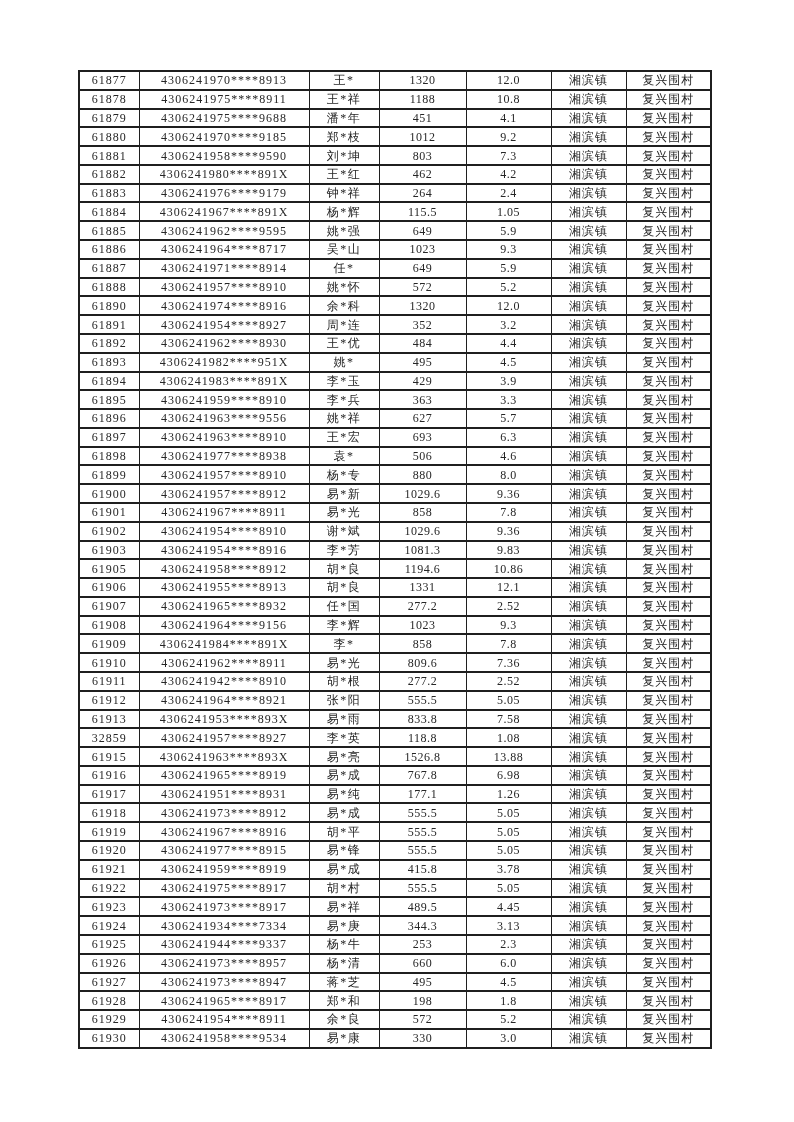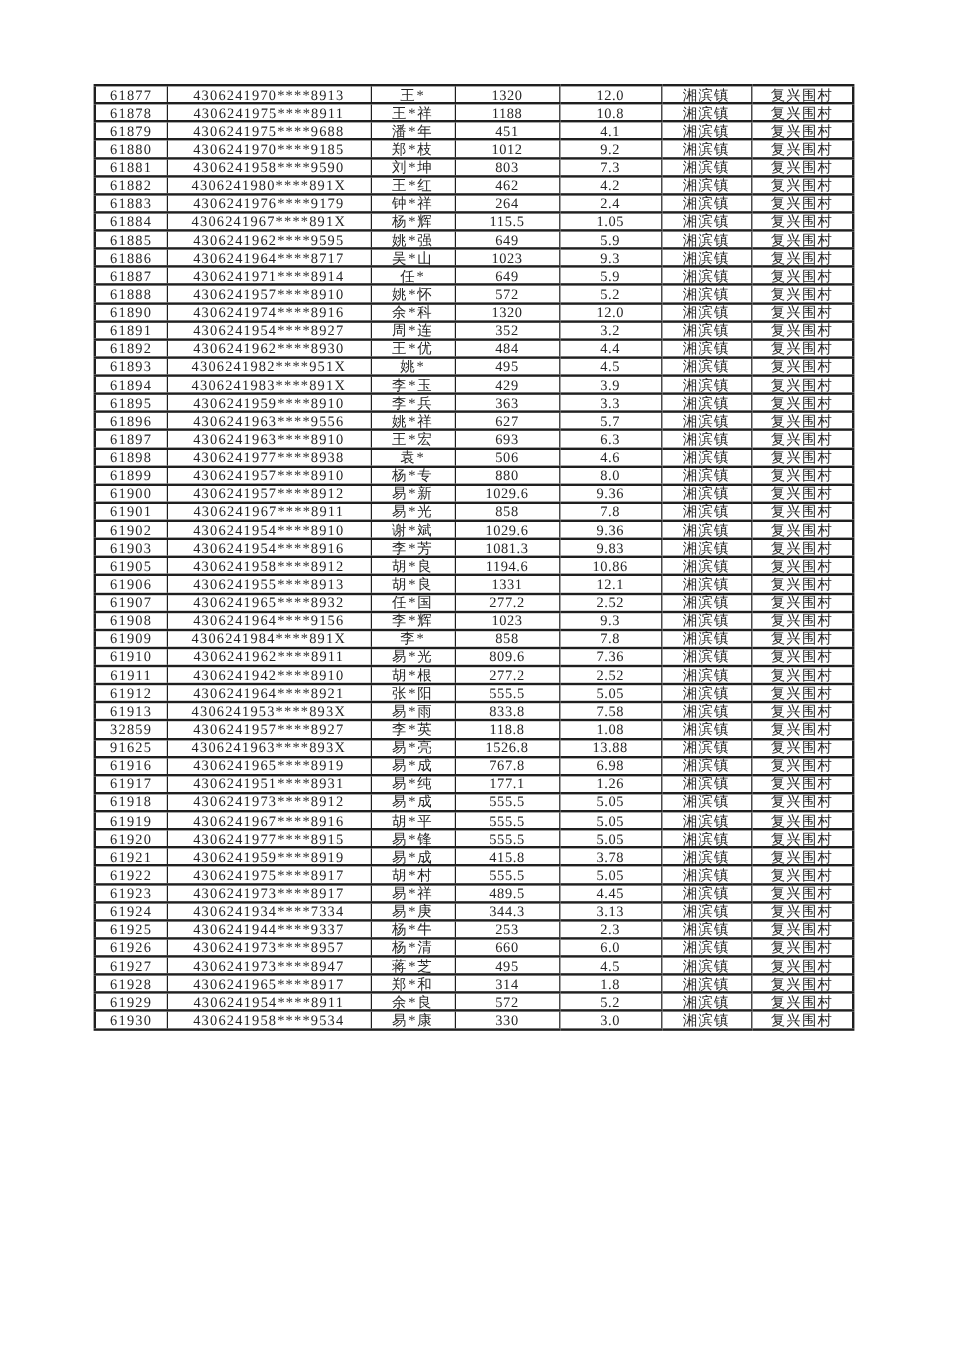--- a/index.html
+++ b/index.html
@@ -13,21 +13,21 @@
     height: 1122px;
     background: #ffffff;
     overflow: hidden;
     font-family: "Liberation Serif", "DejaVu Serif", serif;
   }
   table.records {
     position: absolute;
     left: 78px;
     top: 70px;
     width: 632px;
-    height: 789px;
+    height: 979px;
     table-layout: fixed;
     border-collapse: collapse;
   }
   table.records td {
     border-left: 1px solid #1f1f1f;
     border-right: 1px solid #1f1f1f;
     border-top: 2px solid #1f1f1f;
     border-bottom: 2px solid #1f1f1f;
     text-align: center;
     vertical-align: middle;
@@ -380,21 +380,21 @@
         <tr>
     <td class="c-serial">32859</td>
     <td class="c-idcard">4306241957****8927</td>
     <td class="c-name">李*英</td>
     <td class="c-num">118.8</td>
     <td class="c-num">1.08</td>
     <td class="c-town">湘滨镇</td>
     <td class="c-village">复兴围村</td>
   </tr>
         <tr>
-    <td class="c-serial">91625</td>
+    <td class="c-serial">61915</td>
     <td class="c-idcard">4306241963****893X</td>
     <td class="c-name">易*亮</td>
     <td class="c-num">1526.8</td>
     <td class="c-num">13.88</td>
     <td class="c-town">湘滨镇</td>
     <td class="c-village">复兴围村</td>
   </tr>
         <tr>
     <td class="c-serial">61916</td>
     <td class="c-idcard">4306241965****8919</td>
@@ -500,21 +500,21 @@
     <td class="c-name">蒋*芝</td>
     <td class="c-num">495</td>
     <td class="c-num">4.5</td>
     <td class="c-town">湘滨镇</td>
     <td class="c-village">复兴围村</td>
   </tr>
         <tr>
     <td class="c-serial">61928</td>
     <td class="c-idcard">4306241965****8917</td>
     <td class="c-name">郑*和</td>
-    <td class="c-num">314</td>
+    <td class="c-num">198</td>
     <td class="c-num">1.8</td>
     <td class="c-town">湘滨镇</td>
     <td class="c-village">复兴围村</td>
   </tr>
         <tr>
     <td class="c-serial">61929</td>
     <td class="c-idcard">4306241954****8911</td>
     <td class="c-name">余*良</td>
     <td class="c-num">572</td>
     <td class="c-num">5.2</td>

